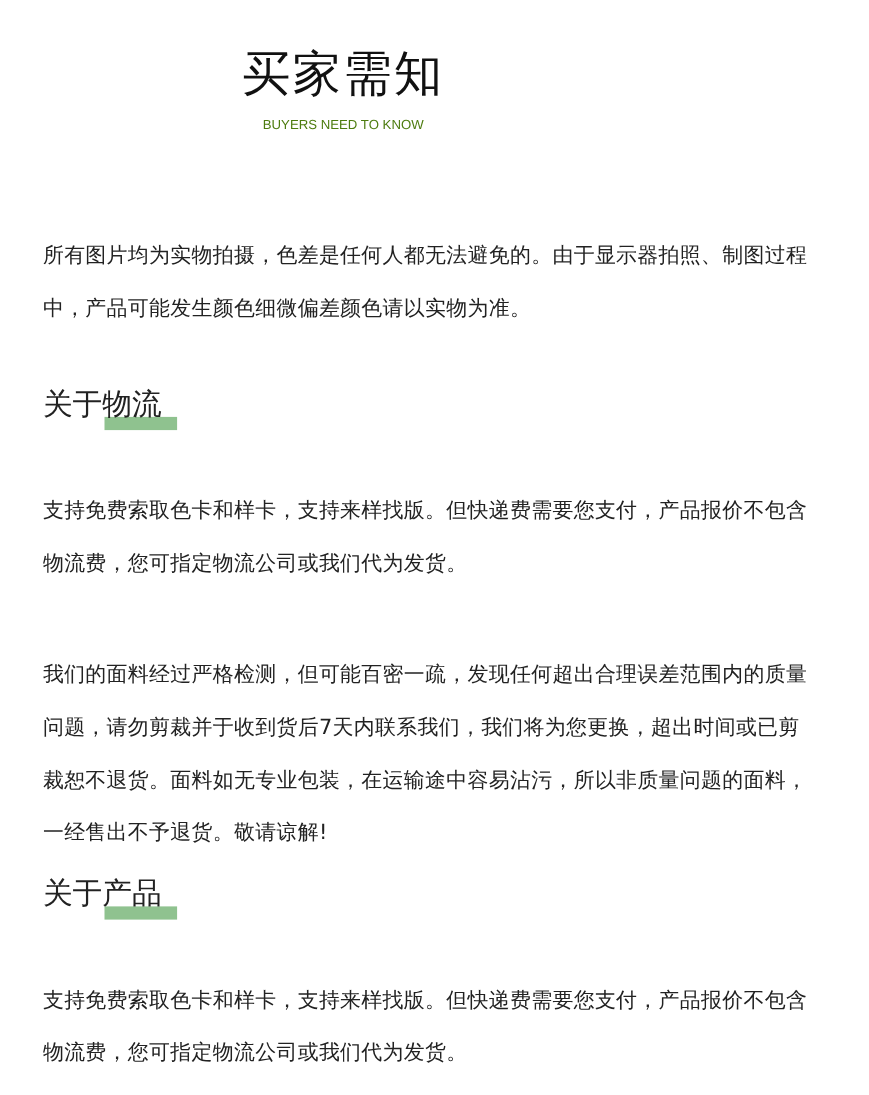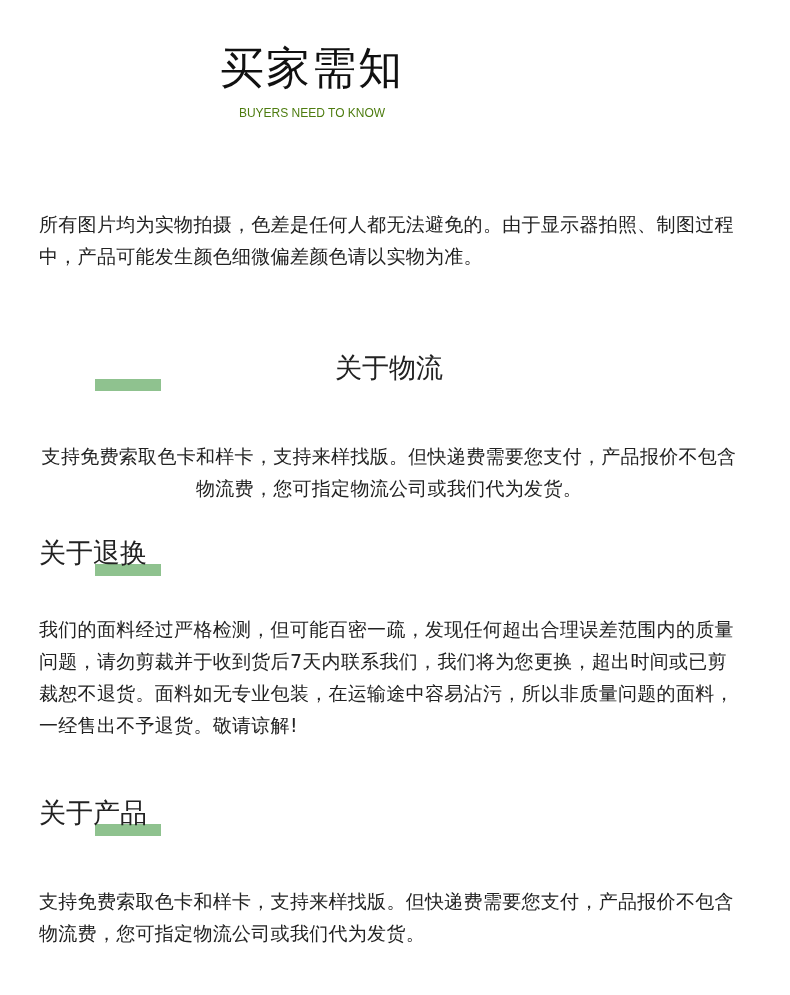--- a/index.html
+++ b/index.html
@@ -8,28 +8,28 @@
 
     .title-block { position: absolute; top: 40px; left: 0; width: 624px; text-align: center; }
     .main-title { font-size: 44px; font-weight: 400; color: #111; letter-spacing: 2px; line-height: 56px; }
     .sub-title { font-family: "Liberation Sans", sans-serif; font-size: 12px; color: #4d7c0f; margin-top: 10px; line-height: 14px; }
 
     .section { position: absolute; left: 39px; width: 700px; }
     .heading { position: relative; height: 46px; font-size: 27px; line-height: 40px; color: #222; white-space: nowrap; }
     .heading .prefix { position: relative; z-index: 2; }
     .heading .topic { position: relative; z-index: 2; }
     .heading .bar { position: absolute; left: 56px; top: 31px; width: 66px; height: 12px; background: #8fc28f; z-index: 1; }
-    .body-text { font-size: 19px; line-height: 32px; color: #222; letter-spacing: 0.3px; }
+    .body-text { font-size: 19px; line-height: 48px; color: #222; letter-spacing: 0.3px; }
 
     #s1 { top: 162px; }
     #s1 .body-text { margin-top: 46px; }
-    #s2 { top: 348px; text-align: center; }
+    #s2 { top: 348px; }
     #s2 .body-text { margin-top: 46px; }
     #s3 { top: 533px; }
-    #s3 .body-text { margin-top: 34px; }
+    #s3 .body-text { margin-top: 56px; }
     #s4 { top: 793px; }
     #s4 .body-text { margin-top: 46px; }
   </style>
 </head>
 <body>
 
 <div class="title-block">
   <div class="main-title">买家需知</div>
   <div class="sub-title">BUYERS NEED TO KNOW</div>
 </div>
@@ -40,24 +40,20 @@
 
 <div class="section" id="s2">
   <div class="heading">
     <span class="bar" style="background: rgb(143, 194, 143);"></span>
     <span class="prefix">关于</span><span class="topic">物流</span>
   </div>
   <p class="body-text">支持免费索取色卡和样卡，支持来样找版。但快递费需要您支付，产品报价不包含物流费，您可指定物流公司或我们代为发货。</p>
 </div>
 
 <div class="section" id="s3">
-  <div class="heading">
-    <span class="bar" style="background: rgb(143, 194, 143);"></span>
-    <span class="prefix">关于</span><span class="topic">退换</span>
-  </div>
   <p class="body-text">我们的面料经过严格检测，但可能百密一疏，发现任何超出合理误差范围内的质量问题，请勿剪裁并于收到货后7天内联系我们，我们将为您更换，超出时间或已剪裁恕不退货。面料如无专业包装，在运输途中容易沾污，所以非质量问题的面料，一经售出不予退货。敬请谅解!</p>
 </div>
 
 <div class="section" id="s4">
   <div class="heading">
     <span class="bar" style="background: rgb(143, 194, 143);"></span>
     <span class="prefix">关于</span><span class="topic">产品</span>
   </div>
   <p class="body-text">支持免费索取色卡和样卡，支持来样找版。但快递费需要您支付，产品报价不包含物流费，您可指定物流公司或我们代为发货。</p>
 </div>

